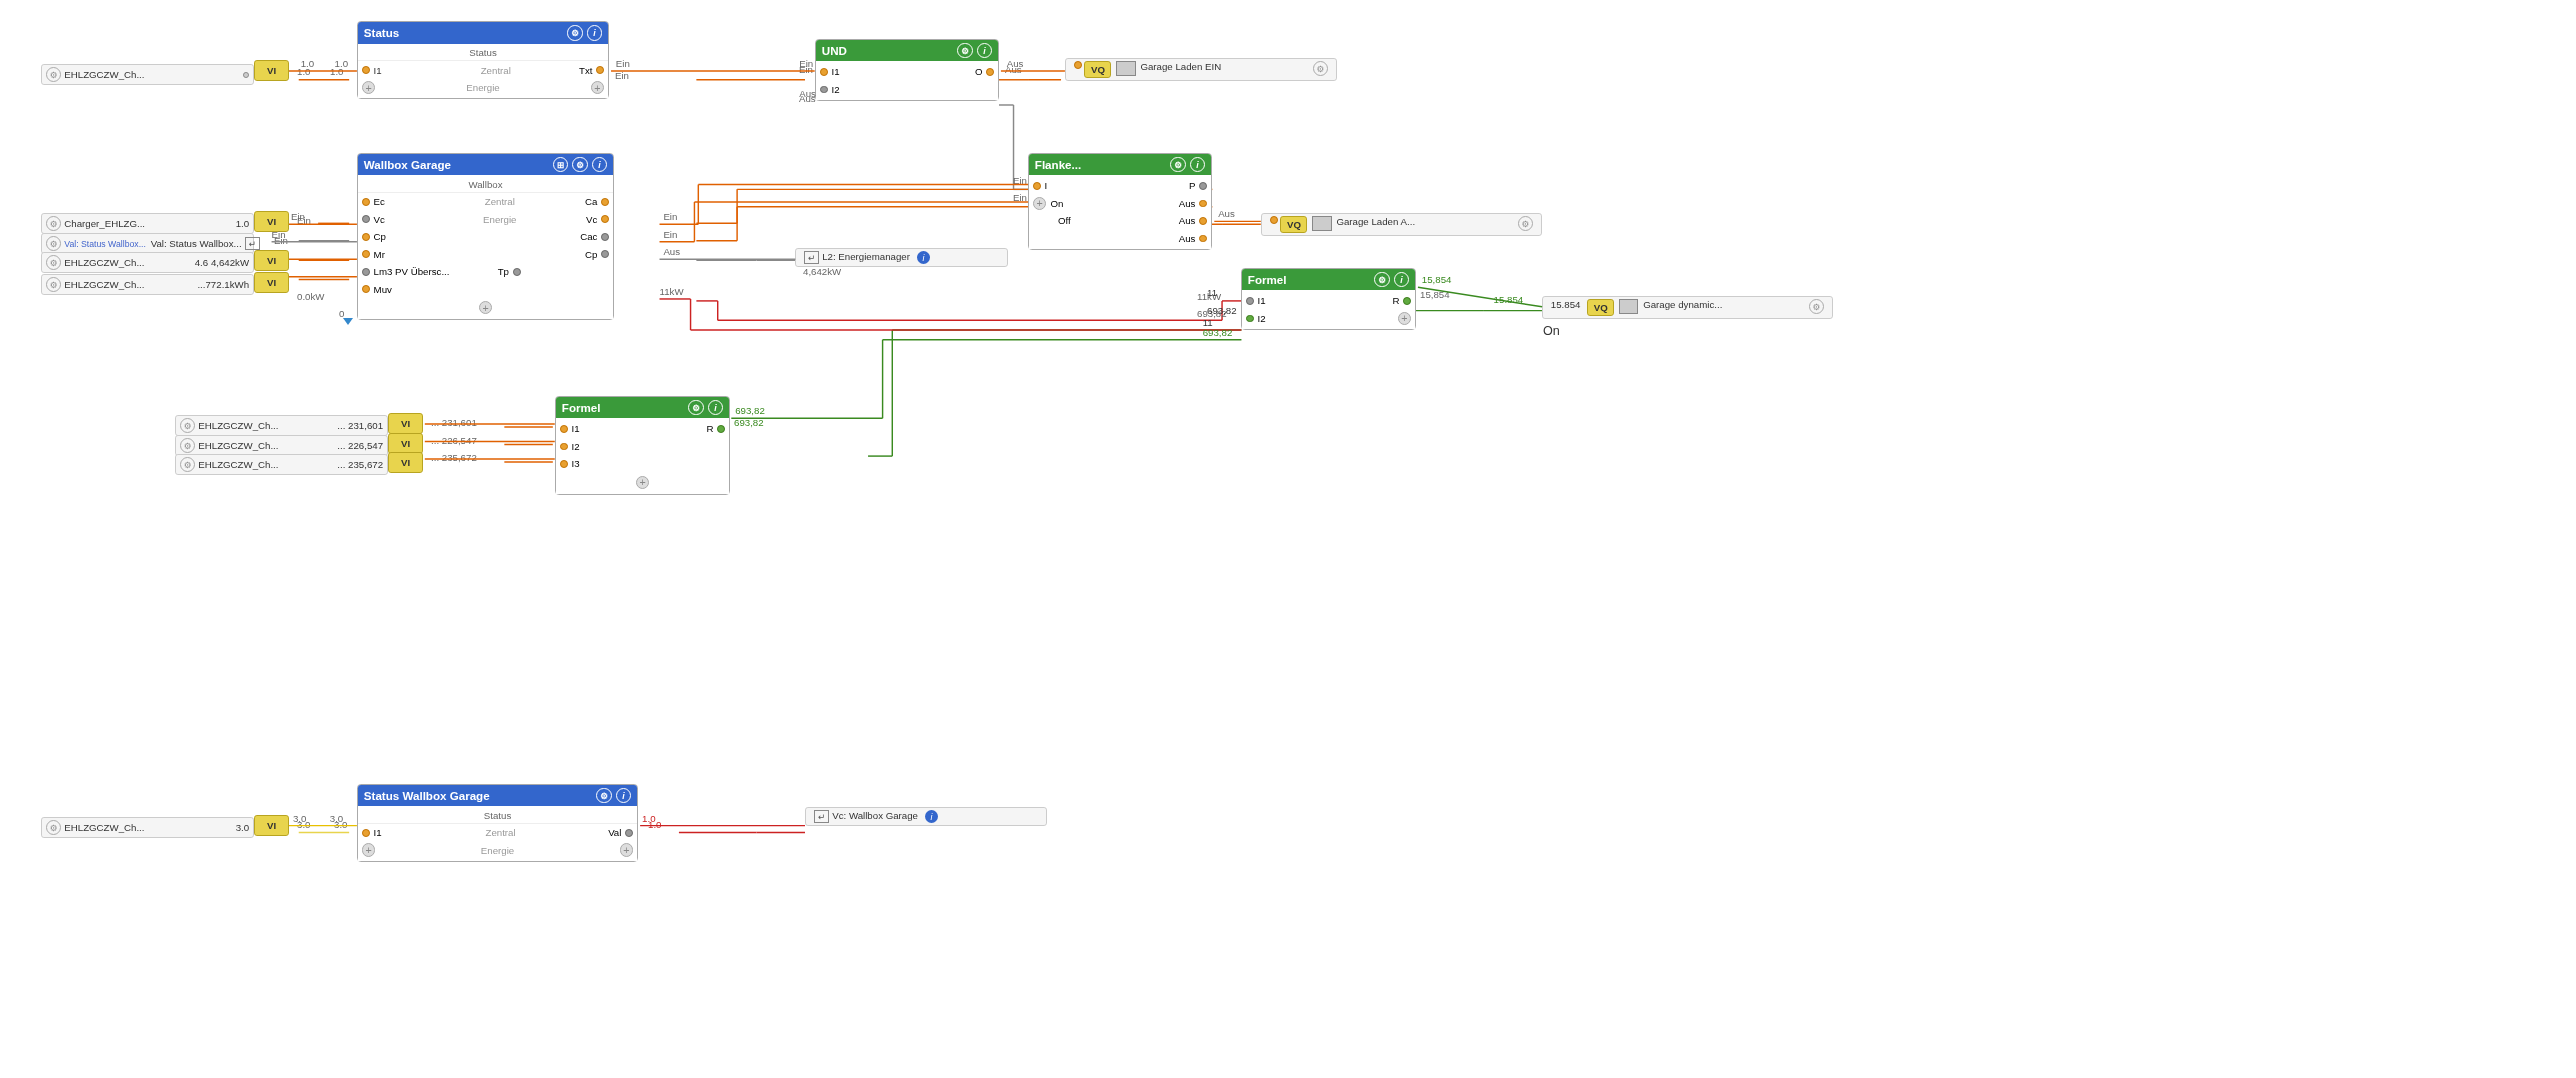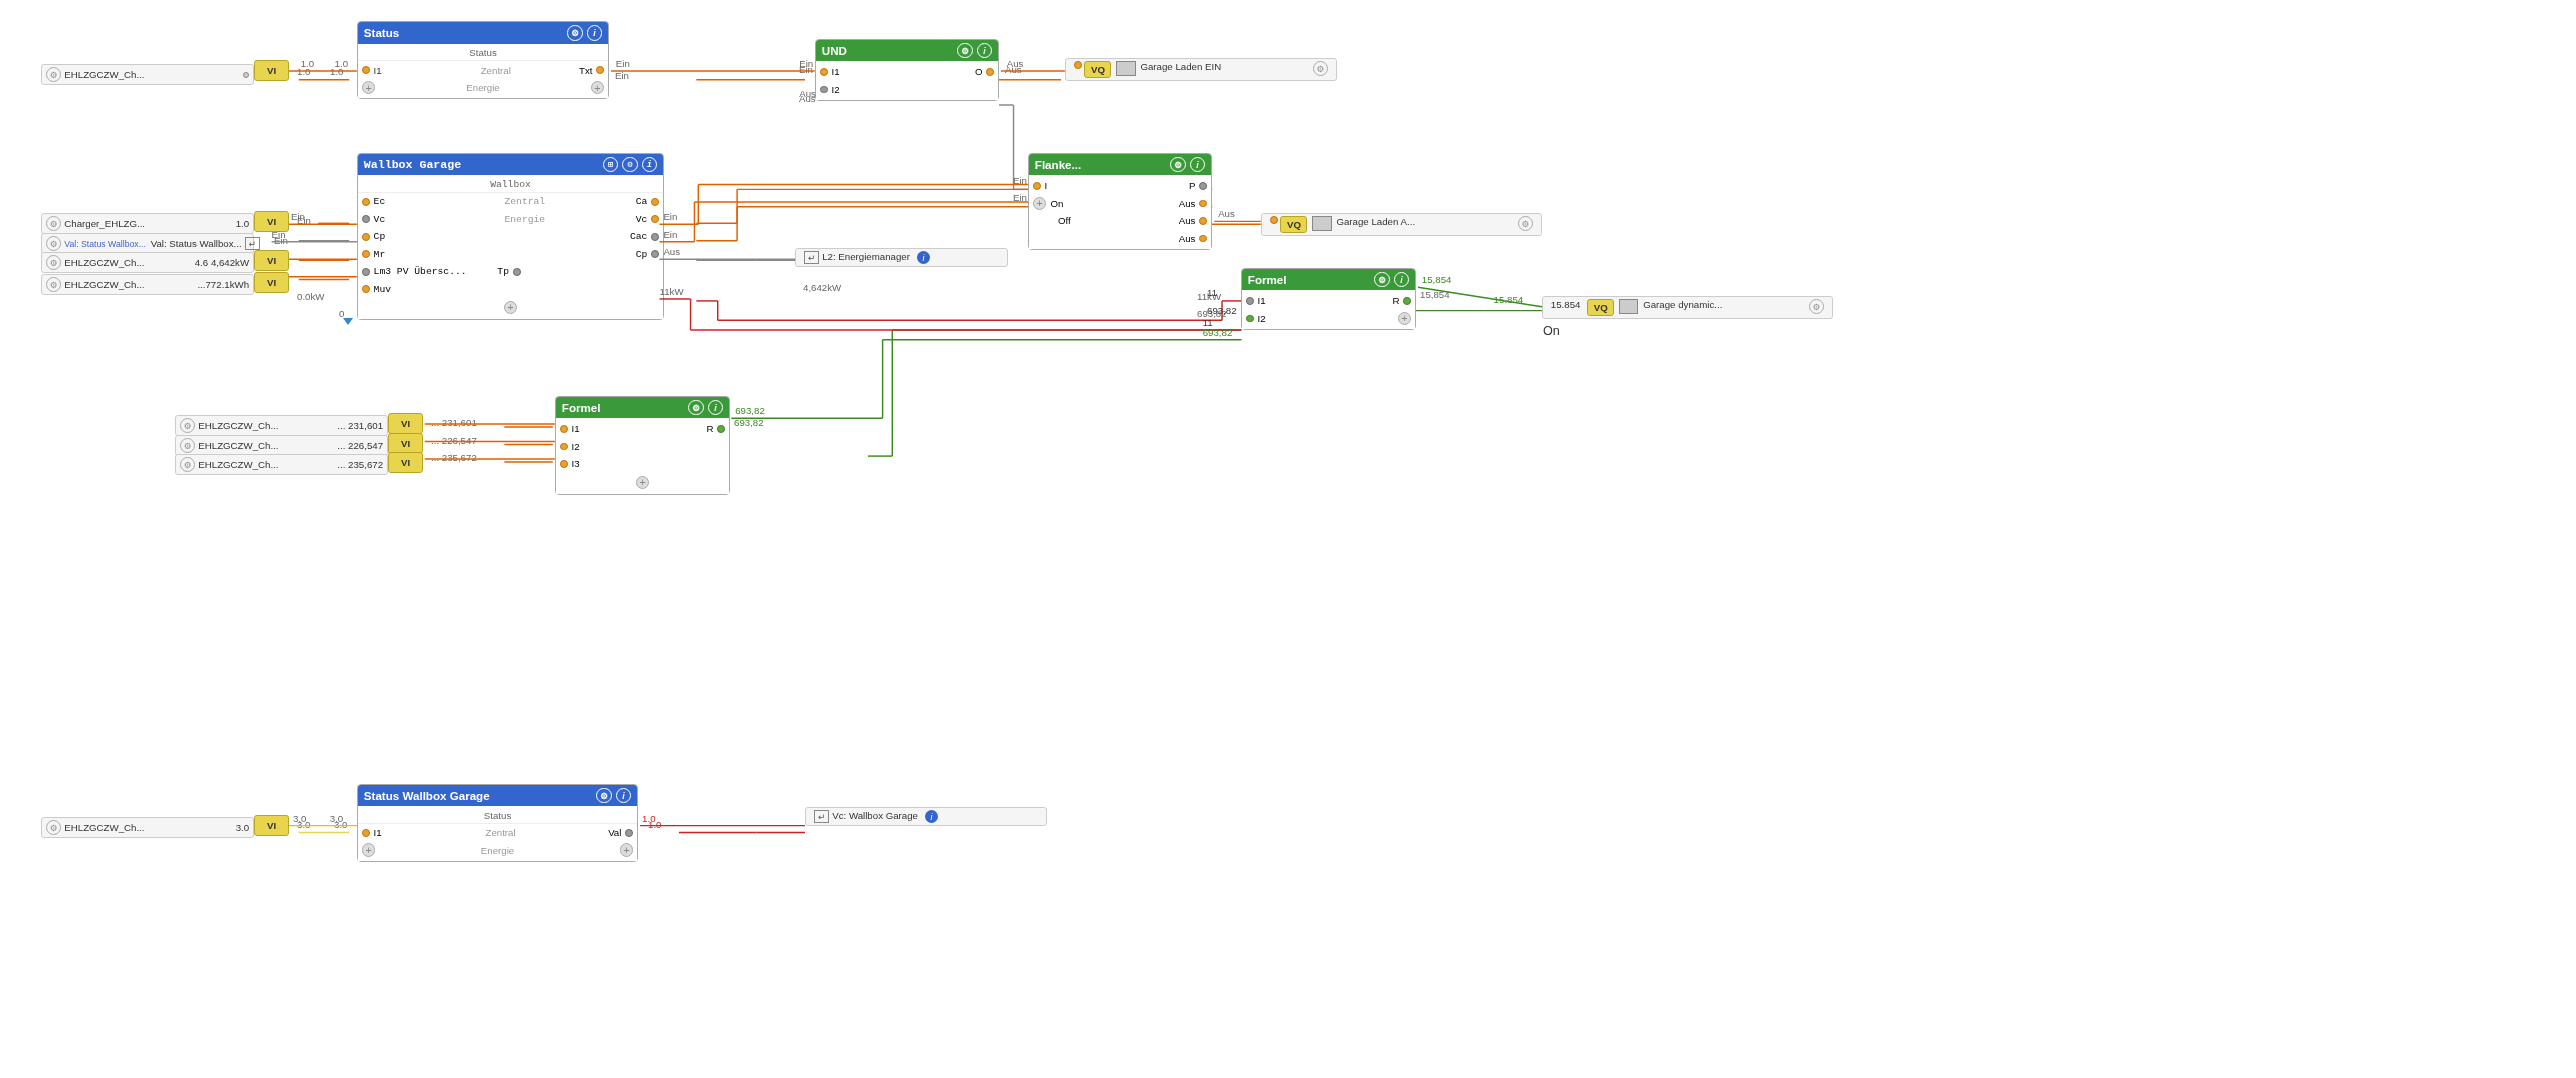--- a/index.html
+++ b/index.html
@@ -341,21 +341,21 @@
   <span style="position:absolute;left:799px;top:93px;font-size:9.7px;color:#666;">Aus</span>
 
   <div class="target-block" style="left:1065px; top:58px; width:272px;">
     <div class="port port-orange"></div>
     <div class="vi-box" style="position:relative;left:0;top:0;width:27px;height:17.5px;">VQ</div>
     <div style="width:19.4px;height:15.5px;background:#ccc;border:1px solid #888;margin:0 1.9px;"></div>
     <span>Garage Laden EIN</span>
     <div class="source-gear" style="margin-left:auto;">⚙</div>
   </div>
 
-  <div class="node" style="left:357px; top:153px; width:307px;font-family:Liberation Mono, monospace;">
+  <div class="node" style="left:357px; top:153px; width:257px;">
     <div class="node-header header-blue">
       <span>Wallbox Garage</span>
       <div class="icons">
         <div class="node-icon">⊞</div>
         <div class="node-icon">⚙</div>
         <div class="node-icon" style="font-style:italic;">i</div>
       </div>
     </div>
     <div class="node-body">
       <div class="node-subtitle">Wallbox</div>
@@ -480,21 +480,21 @@
 
   <span style="position:absolute;left:1013px;top:175px;font-size:9.7px;color:#666;">Ein</span>
   <span style="position:absolute;left:1013px;top:192px;font-size:9.7px;color:#666;">Ein</span>
 
   <div class="target-block" style="left:795px; top:248px; width:213px;">
     <div class="import-icon">↵</div>
     <span>L2: Energiemanager</span>
     <span style="margin-left:3.9px;background:#3366cc;color:white;border-radius:50%;width:13.6px;height:13.6px;display:flex;align-items:center;justify-content:center;font-size:8.7px;font-style:italic;">i</span>
   </div>
 
-  <span style="position:absolute;left:803px;top:282px;font-size:9.7px;color:#666;">4,642kW</span>
+  <span style="position:absolute;left:803px;top:266px;font-size:9.7px;color:#666;">4,642kW</span>
 
   <div class="node" style="left:1241px; top:268px; width:175px;">
     <div class="node-header header-green">
       <span>Formel</span>
       <div class="icons">
         <div class="node-icon">⚙</div>
         <div class="node-icon" style="font-style:italic;">i</div>
       </div>
     </div>
     <div class="node-body">

